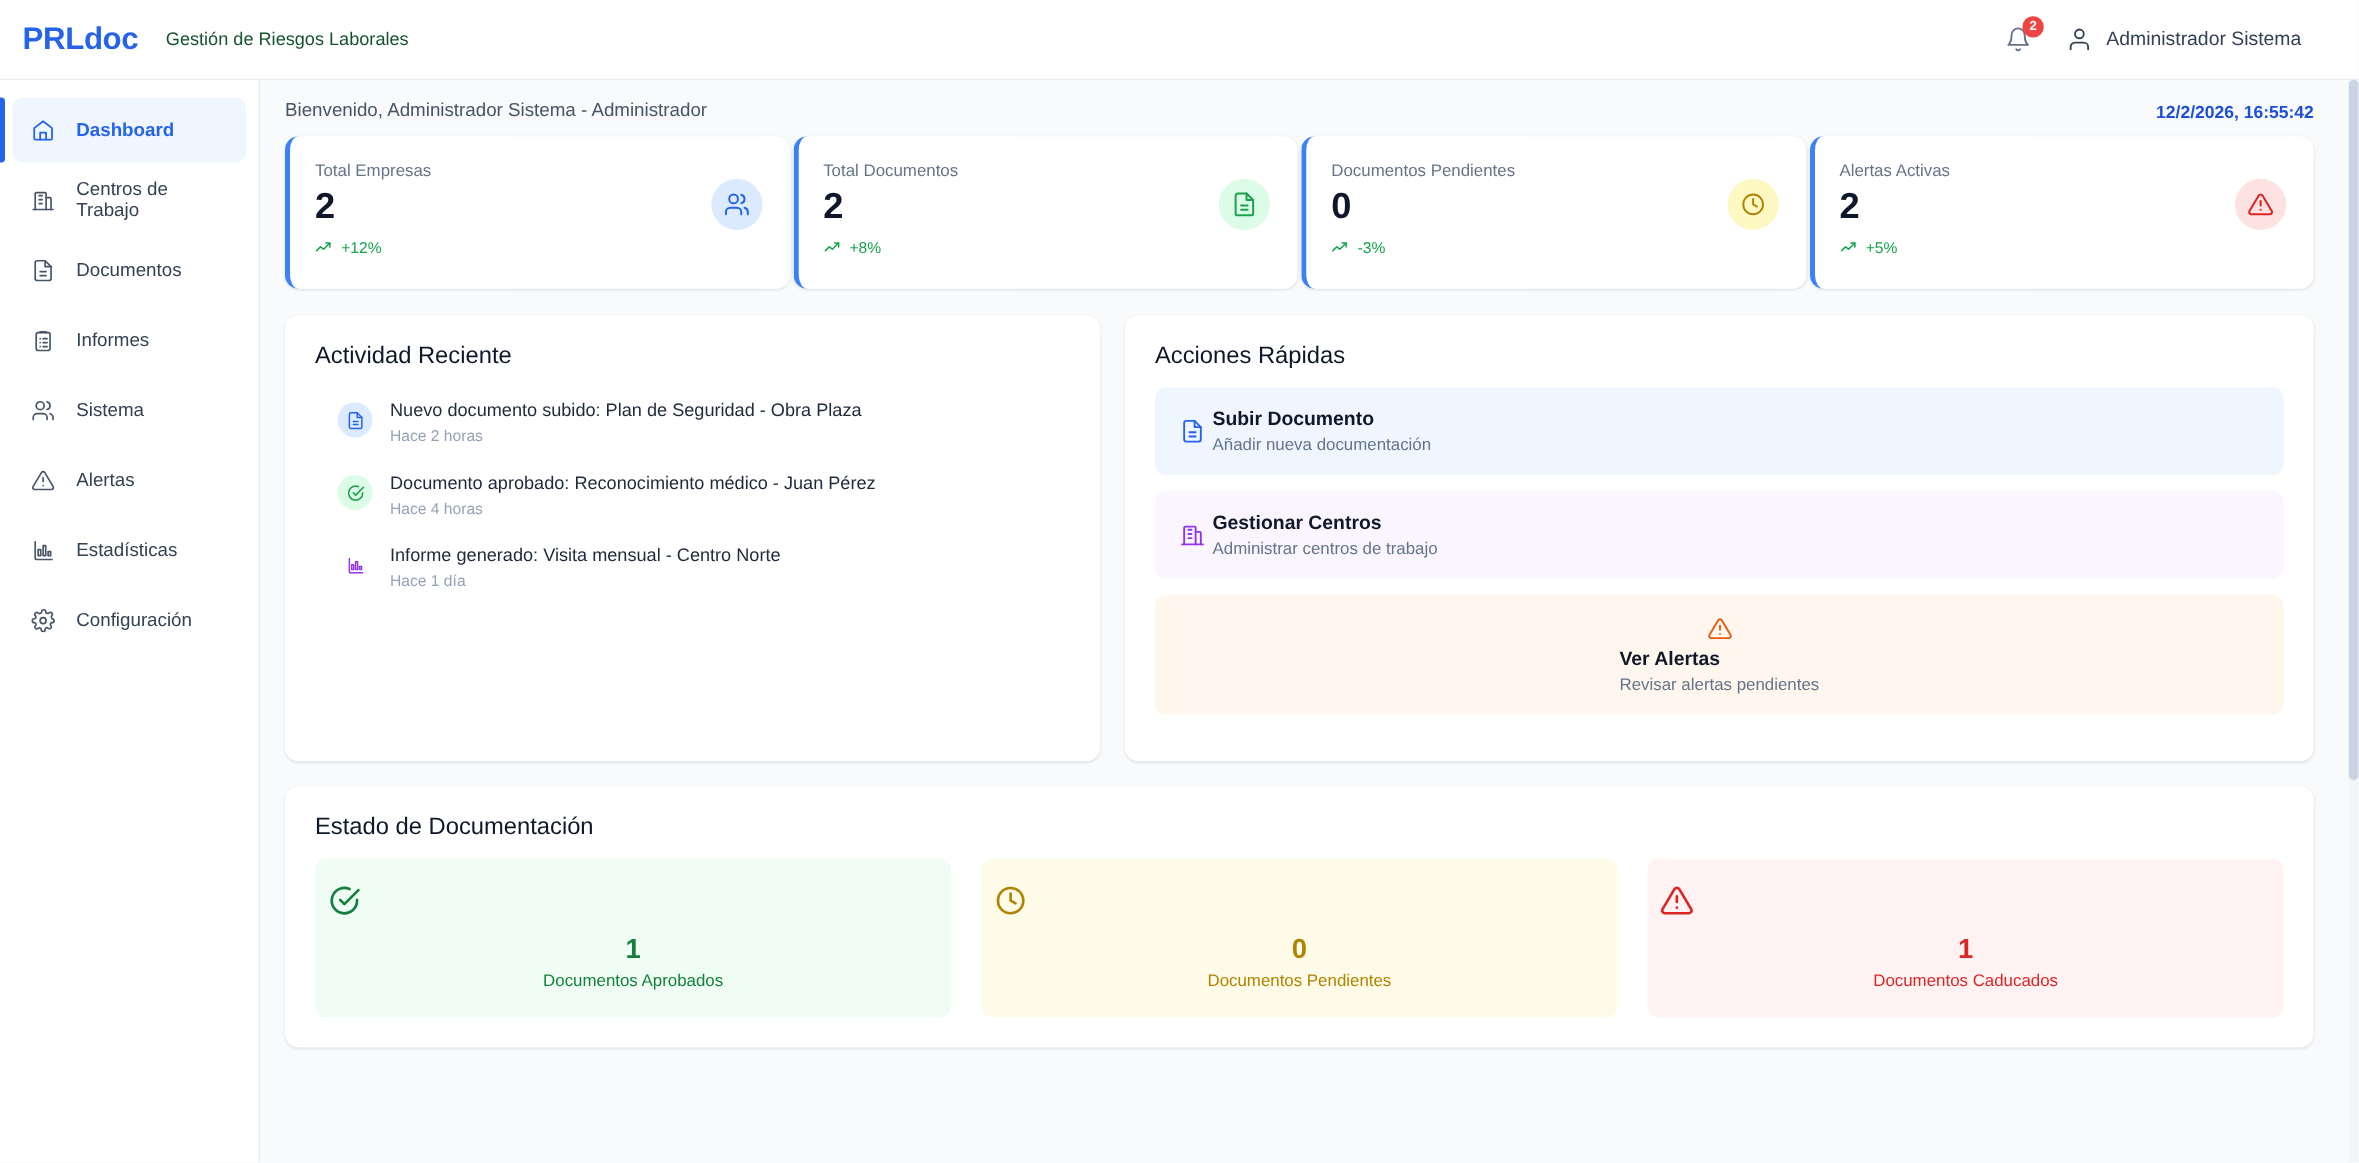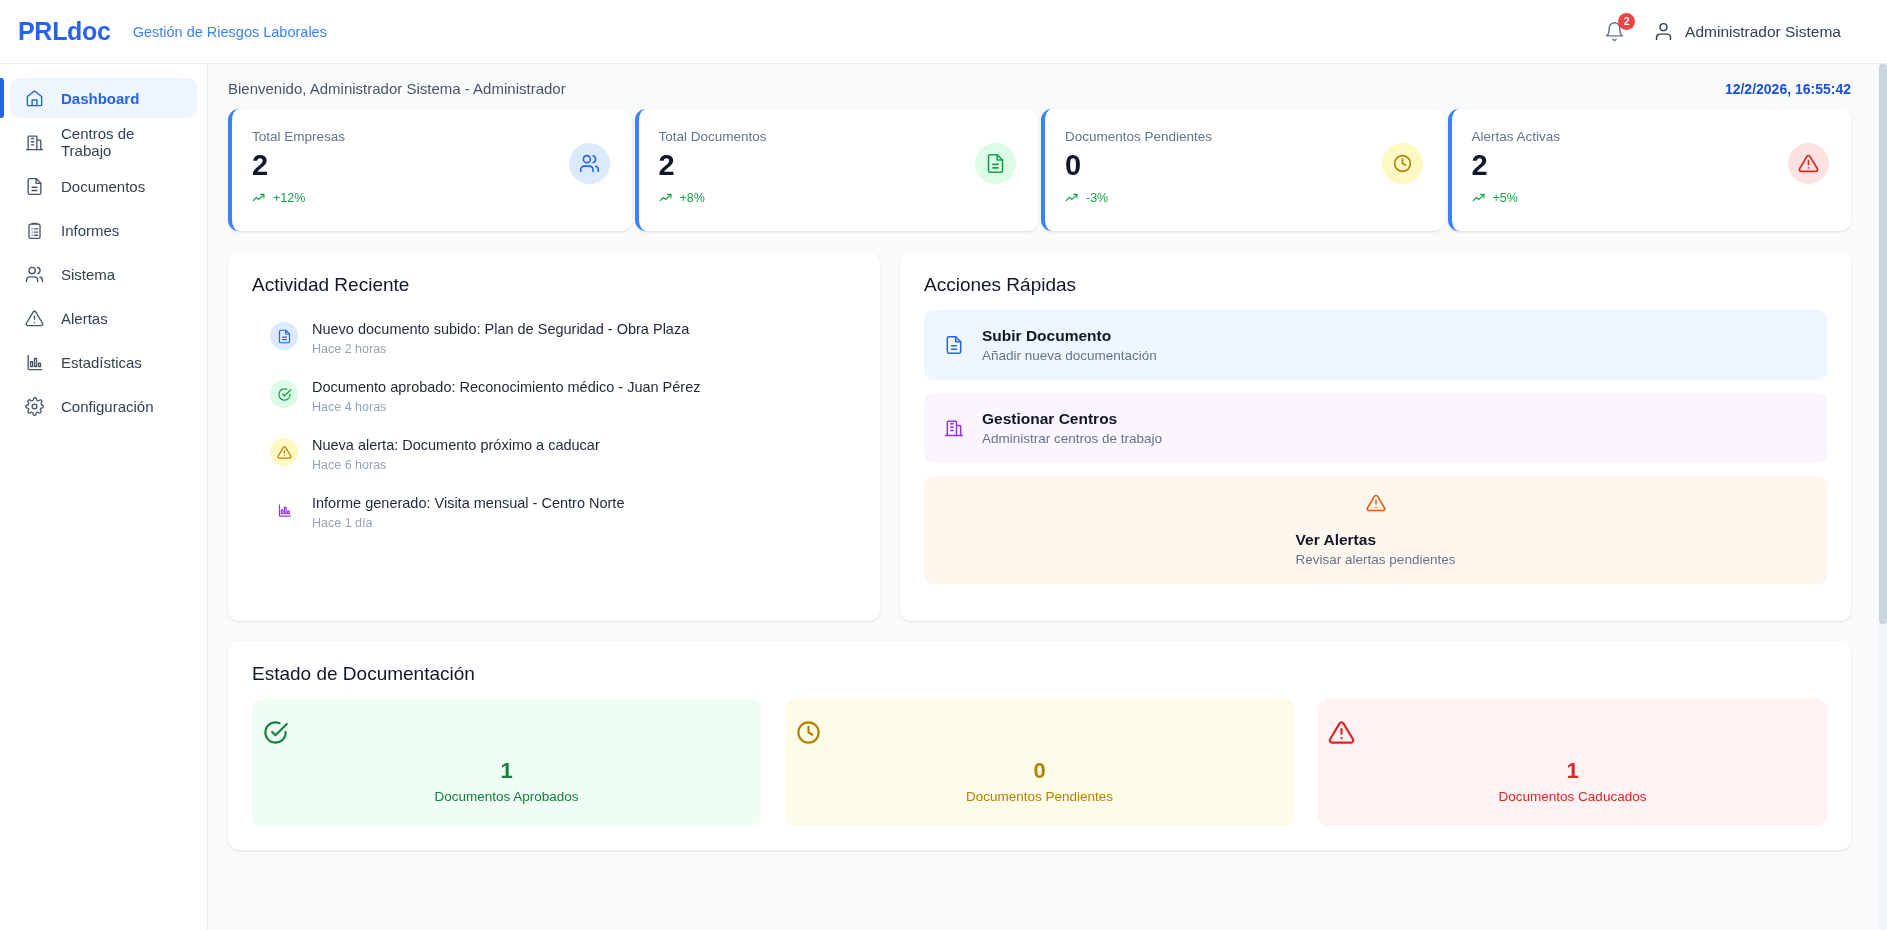--- a/index.html
+++ b/index.html
@@ -20,21 +20,21 @@
     padding: 0 46px 0 18px;
   }
   .brand {
     font-size: 25px;
     font-weight: bold;
     color: #2563eb;
     letter-spacing: -0.3px;
   }
   .brand-sub {
     font-size: 14.5px;
-    color: #3b82f6;
+    color: #14532d;
     margin-left: 22px;
   }
   .topbar-right {
     margin-left: auto;
     display: flex;
     align-items: center;
     gap: 26px;
   }
   .bell-wrap { position: relative; width: 26px; height: 28px; display:flex; align-items:center; justify-content:center;}
   .badge {
@@ -59,21 +59,21 @@
     width: 208px;
     background: #ffffff;
     border-right: 1px solid #e8ecf1;
     padding-top: 10px;
     flex: 0 0 208px;
   }
   .nav-item {
     display: flex;
     align-items: center;
     gap: 16px;
-    height: 40px;
+    height: 52px;
     margin: 4px 10px;
     padding: 0 14px;
     border-radius: 9px;
     color: #334155;
     font-size: 15px;
     cursor: pointer;
     position: relative;
   }
   .nav-item .nav-ico { width: 21px; height: 21px; display:flex; align-items:center; justify-content:center; color:#475569; flex:0 0 21px;}
   .nav-item.active {
@@ -142,21 +142,21 @@
   .act-item { display: flex; align-items: flex-start; gap: 14px; padding: 11px 0 12px 18px; }
   .act-ico {
     width: 28px; height: 28px; border-radius: 50%;
     display: flex; align-items: center; justify-content: center;
     flex: 0 0 28px; margin-top: 1px;
   }
   .act-title { font-size: 14.5px; color: #1e293b; }
   .act-time { font-size: 12.5px; color: #94a3b8; margin-top: 5px; }
 
   .qa-item {
-    display: flex; align-items: center; gap: 18px;
+    display: flex; align-items: center; gap: 6px;
     border-radius: 9px;
     padding: 17px 20px;
     margin-bottom: 13px;
     cursor: pointer;
   }
   .qa-title { font-size: 15.5px; font-weight: bold; color: #0f172a; }
   .qa-sub { font-size: 13.5px; color: #64748b; margin-top: 3px; }
   .qa-blue { background: #eff6ff; }
   .qa-purple { background: #faf5ff; }
   .qa-orange { background: #fff7ed; flex-direction: column; }
@@ -443,33 +443,20 @@
                   <path d="M21 11.5V12a9 9 0 1 1-5.34-8.22"></path>
                   <polyline points="22 4.5 12 14.5 9 11.5"></polyline>
                 </svg>
             </div>
             <div>
               <div class="act-title">Documento aprobado: Reconocimiento médico - Juan Pérez</div>
               <div class="act-time">Hace 4 horas</div>
             </div>
           </div>
 
-          <div class="act-item">
-            <div class="act-ico" style="background:#fef9c3;">
-              <svg width="15" height="15" viewBox="0 0 24 24" fill="none" stroke="#b08300" stroke-width="2" stroke-linecap="round" stroke-linejoin="round">
-                  <path d="M10.29 3.86L1.82 18a2 2 0 0 0 1.71 3h16.94a2 2 0 0 0 1.71-3L13.71 3.86a2 2 0 0 0-3.42 0z"></path>
-                  <line x1="12" y1="9" x2="12" y2="13"></line>
-                  <line x1="12" y1="17" x2="12.01" y2="17"></line>
-                </svg>
-            </div>
-            <div>
-              <div class="act-title">Nueva alerta: Documento próximo a caducar</div>
-              <div class="act-time">Hace 6 horas</div>
-            </div>
-          </div>
 
           <div class="act-item">
             <div class="act-ico" style="background:transparent;">
               <svg width="15" height="15" viewBox="0 0 24 24" fill="none" stroke="#9333ea" stroke-width="1.9" stroke-linecap="round" stroke-linejoin="round">
                   <path d="M4 3v17a1 1 0 0 0 1 1h16"></path>
                   <rect x="7" y="11" width="2.6" height="6"></rect>
                   <rect x="12" y="7" width="2.6" height="10"></rect>
                   <rect x="17" y="13" width="2.6" height="4"></rect>
                 </svg>
             </div>

